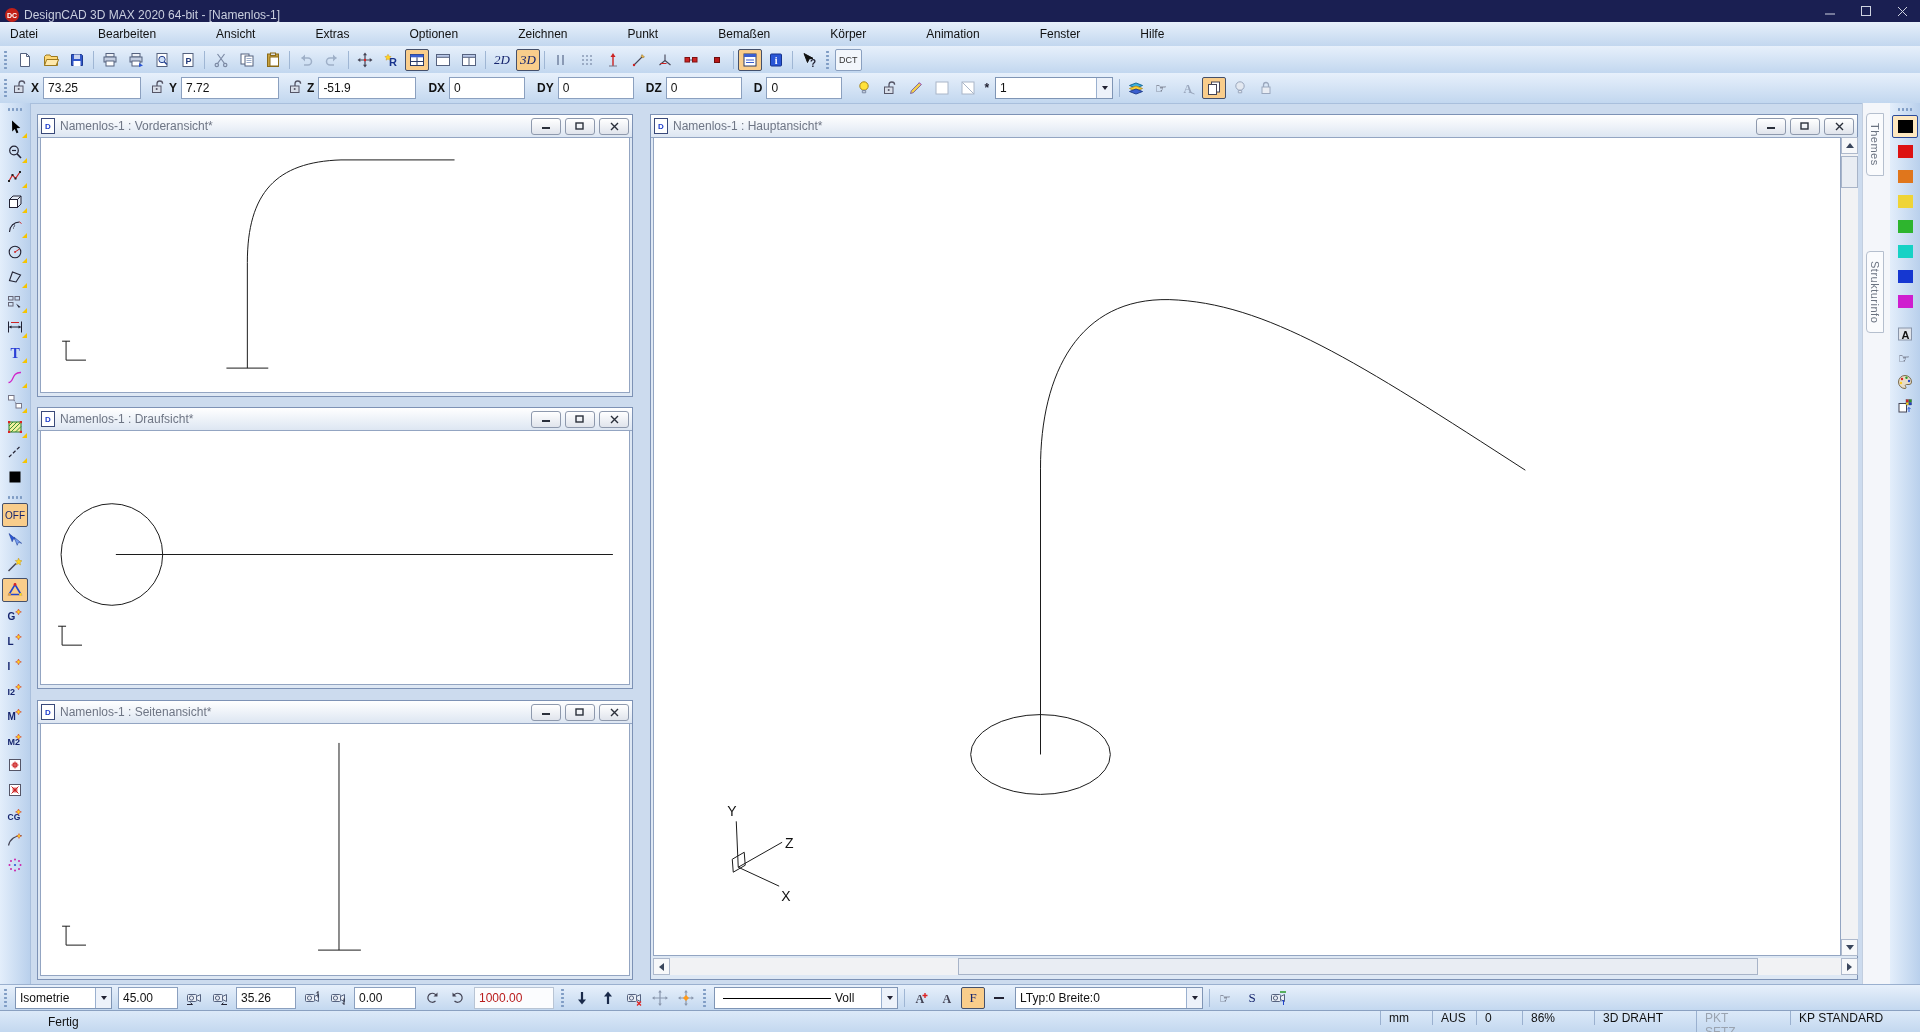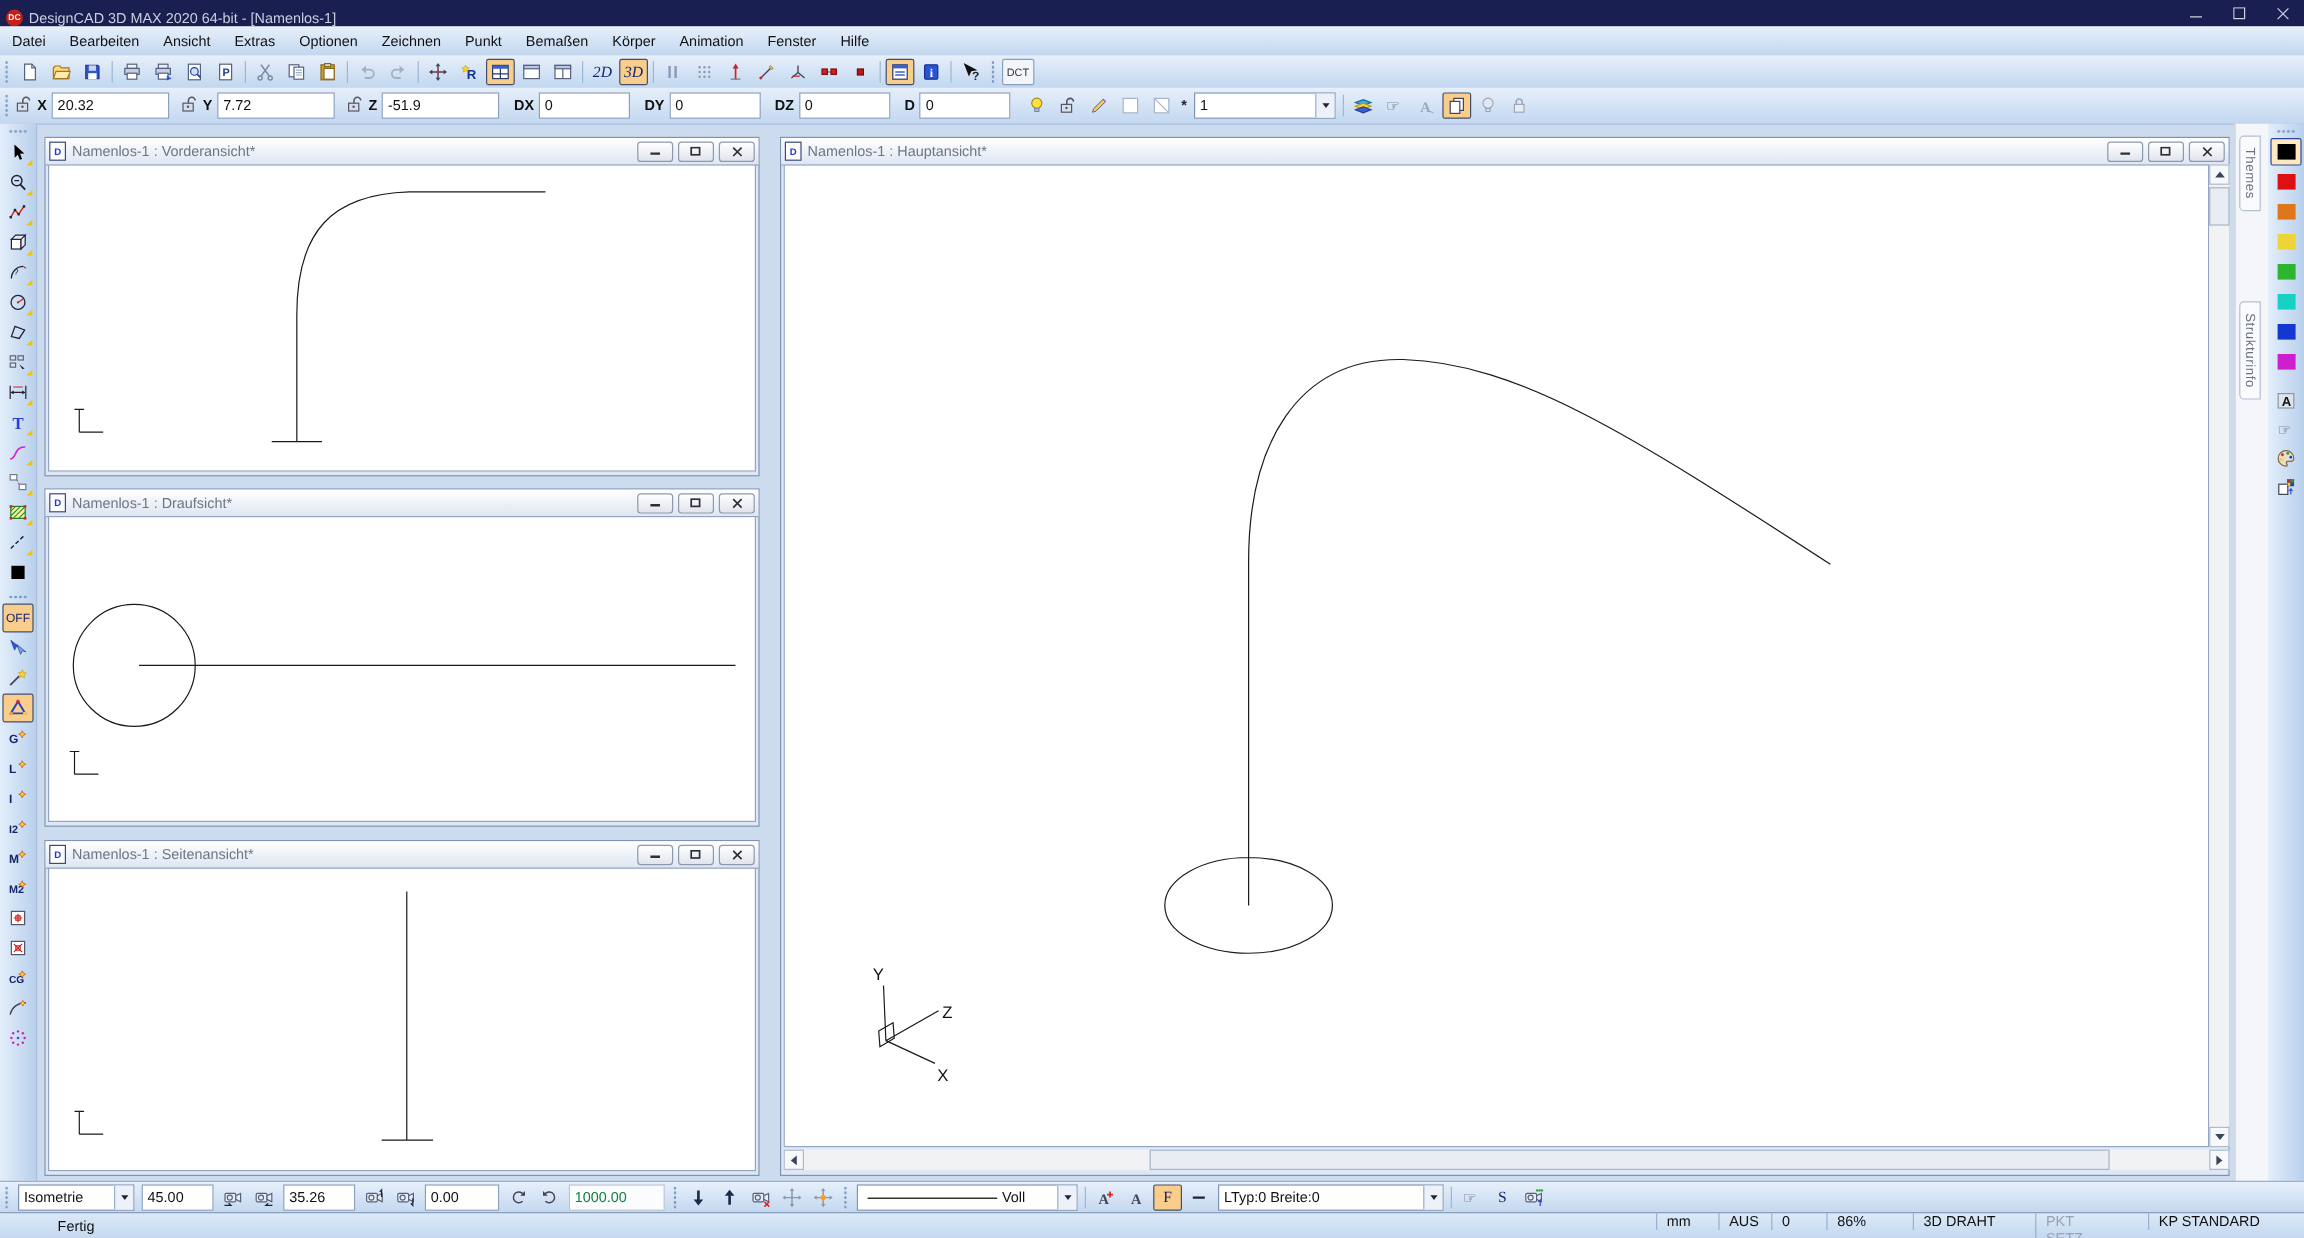--- a/index.html
+++ b/index.html
@@ -9,21 +9,21 @@
     display:flex;align-items:flex-end;color:#ccd1e2;}
   #applogo{width:14px;height:14px;border-radius:50%;background:#c22018;color:#fff;
     font-size:7px;font-weight:bold;display:flex;align-items:center;justify-content:center;margin:0 5px 0 5px;}
   #apptitle{font-size:12px;color:#c9cede;}
   #wincontrols{margin-left:auto;display:flex;height:22px;}
   .wcbtn{width:36px;height:22px;display:flex;align-items:center;justify-content:center;}
   .wcbtn svg{display:block;}
   
   .trow{position:absolute;left:0;width:1920px;background:linear-gradient(#e7f0fb,#c2d7ef);
     border-bottom:1px solid #a9bfdc;display:flex;align-items:center;}
-  #menubar{top:22px;height:24px;}
+  #menubar{top:22px;height:24px;gap:40px;}
   #maintoolbar{top:46px;height:27px;}
   #coordbar{top:73px;height:30px;}
   #bottombar{top:984px;height:26px;border-top:1px solid #9ab0cf;}
   .menuitem{padding:4px 10px;cursor:default;}
   .grip{width:5px;height:18px;margin:0 4px 0 3px;
     background-image:radial-gradient(circle,#7f9cc4 1.1px,transparent 1.3px);background-size:5px 4px;background-position:center;}
   .gripH{width:16px;height:5px;margin:4px auto 3px auto;
     background-image:radial-gradient(circle,#7f9cc4 1.1px,transparent 1.3px);background-size:4px 5px;}
   .gap{height:8px;}
   .tsep{width:1px;height:18px;background:#9fb6d4;margin:0 3px;}
@@ -32,21 +32,21 @@
   .tbtn.act{background:#f9cd8b;border-color:#44506b;}
   .tbtn svg{display:block;}
   .btxt{font-size:11px;font-weight:normal;color:#222;padding:0 3px;}
   .ital .btxt{font-family:"Liberation Serif",serif;font-style:italic;color:#16256e;font-size:13px;}
   .cdct .btxt{font-size:9px;color:#333;}
   .cdct{border:1px solid #8aa0c0;background:#f2f6fb;}
   .coff .btxt{font-size:10px;color:#16256e;}
   .cserif .btxt{font-family:"Liberation Serif",serif;font-size:13px;color:#16256e;}
   .tinput{height:20px;background:#fff;border:1px solid #8ba0bf;display:flex;align-items:center;
     padding-left:4px;margin:0 3px;}
-  .tinput.dis{color:#15803d;background:#fbfcfe;border-color:#b8c4d4;text-align:right;}
+  .tinput.dis{color:#b91c1c;background:#fbfcfe;border-color:#b8c4d4;text-align:right;}
   .combo{height:20px;background:#fff;border:1px solid #7f95b5;display:flex;align-items:center;margin:0 3px;}
   .cval{flex:1;padding-left:4px;white-space:nowrap;overflow:hidden;}
   .carrow{width:15px;height:100%;border-left:1px solid #9ab0cf;background:#edf2fa;
     display:flex;align-items:center;justify-content:center;}
   .carrow::after{content:"";width:0;height:0;border-left:3.5px solid transparent;
     border-right:3.5px solid transparent;border-top:4.5px solid #223;}
   .lsample{width:108px;height:1px;background:#000;margin-left:8px;}
   .cfield{display:flex;align-items:center;margin-right:9px;}
   .clbl{margin:0 4px 0 3px;font-weight:bold;font-size:12px;color:#111;}
   .cinput{height:20px;background:#fff;border:1px solid #8ba0bf;display:flex;align-items:center;padding-left:4px;}
@@ -345,21 +345,21 @@
   </div>
 <div id="coordbar" class="trow">
     <div class="grip"></div>
     <div class="cfield">
       <span><svg viewBox="0 0 16 16" width="16" height="16">
           <path d="M7 7V4.8a2.8 2.8 0 0 1 5.6 0" fill="none" stroke="#556" stroke-width="1.3"></path>
           <rect x="2.5" y="7" width="8.5" height="6.5" fill="#d8dee9" stroke="#556"></rect>
           <circle cx="6.7" cy="10" r="1" fill="#556"></circle>
         </svg></span>
       <span class="clbl">X</span>
-      <div class="cinput" style="width: 92px;">20.32</div>
+      <div class="cinput" style="width: 92px;">73.25</div>
     </div>
     <div class="cfield">
       <span><svg viewBox="0 0 16 16" width="16" height="16">
           <path d="M7 7V4.8a2.8 2.8 0 0 1 5.6 0" fill="none" stroke="#556" stroke-width="1.3"></path>
           <rect x="2.5" y="7" width="8.5" height="6.5" fill="#d8dee9" stroke="#556"></rect>
           <circle cx="6.7" cy="10" r="1" fill="#556"></circle>
         </svg></span>
       <span class="clbl">Y</span>
       <div class="cinput" style="width: 92px;">7.72</div>
     </div>

